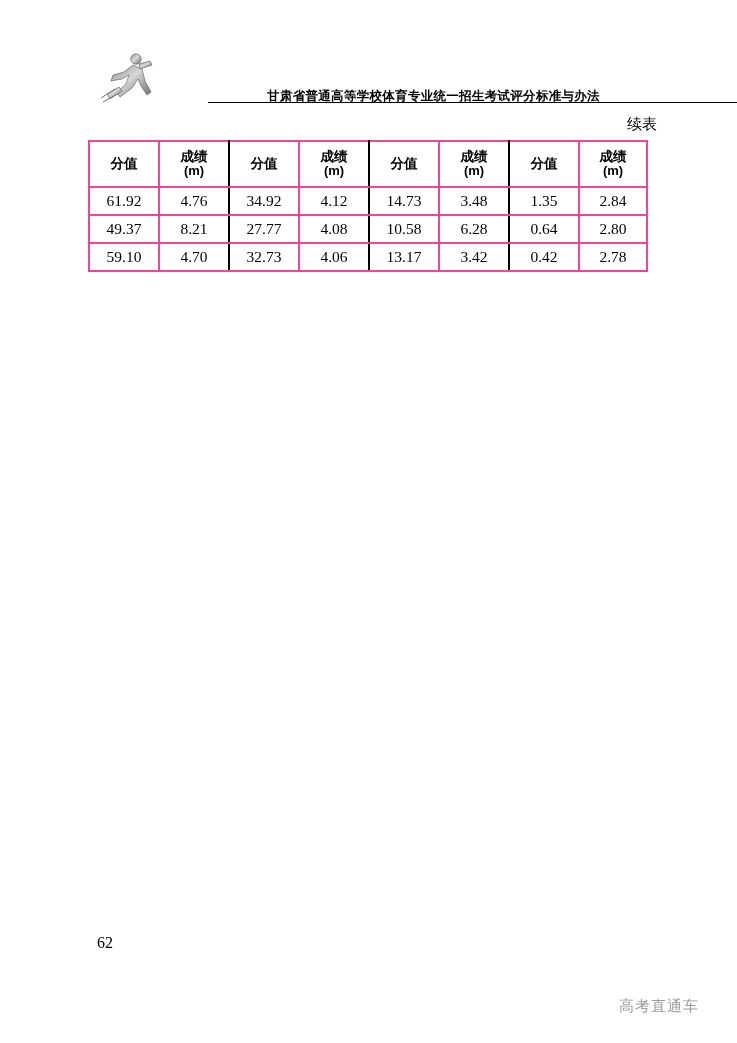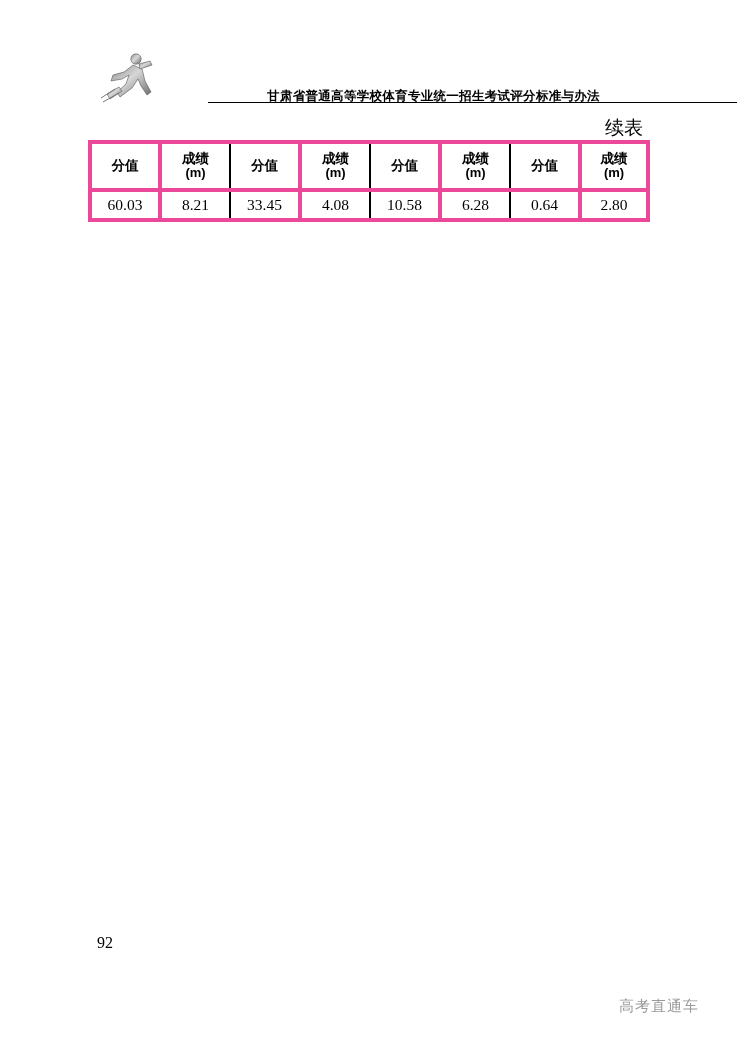--- a/index.html
+++ b/index.html
@@ -48,42 +48,42 @@
     position: absolute;
     left: 113px;
     top: 54px;
     width: 529px;
     border-top: 1px solid #000;
   }
 
   
   .continued-label {
     position: absolute;
-    right: 94px;
+    right: 80px;
     top: 115px;
     font-family: "DejaVu Sans", sans-serif;
-    font-size: 19px;
+    font-size: 15px;
     font-weight: 500;
   }
 
   
   .score-table-wrap {
     position: absolute;
     left: 88px;
     top: 140px;
     width: 558px;
   }
   table.score-table {
     border-collapse: collapse;
     width: 558px;
     table-layout: fixed;
   }
   table.score-table td,
   table.score-table th {
-    border: 4px solid #ec4899;
+    border: 2px solid #ec4899;
     text-align: center;
     vertical-align: middle;
     font-size: 15.5px;
     font-family: "Liberation Serif", serif;
     height: 26px;
     padding: 0;
   }
   table.score-table thead th {
     font-family: "DejaVu Sans", sans-serif;
     font-weight: bold;
@@ -194,28 +194,48 @@
         </th>
         <th class="grp-start">分值</th>
         <th>
           <span>成绩</span>
           <span class="unit">(m)</span>
         </th>
       </tr>
     </thead>
     <tbody>
       <tr>
-        <td>60.03</td>
+        <td>61.92</td>
+        <td class="grp-end">4.76</td>
+        <td class="grp-start">34.92</td>
+        <td class="grp-end">4.12</td>
+        <td class="grp-start">14.73</td>
+        <td class="grp-end">3.48</td>
+        <td class="grp-start">1.35</td>
+        <td>2.84</td>
+      </tr>
+      <tr>
+        <td>49.37</td>
         <td class="grp-end">8.21</td>
-        <td class="grp-start">33.45</td>
+        <td class="grp-start">27.77</td>
         <td class="grp-end">4.08</td>
         <td class="grp-start">10.58</td>
         <td class="grp-end">6.28</td>
         <td class="grp-start">0.64</td>
         <td>2.80</td>
       </tr>
+      <tr>
+        <td>59.10</td>
+        <td class="grp-end">4.70</td>
+        <td class="grp-start">32.73</td>
+        <td class="grp-end">4.06</td>
+        <td class="grp-start">13.17</td>
+        <td class="grp-end">3.42</td>
+        <td class="grp-start">0.42</td>
+        <td>2.78</td>
+      </tr>
     </tbody>
   </table>
 </div>
 
-<div class="page-number">92</div>
+<div class="page-number">62</div>
 
 <div class="watermark">高考直通车</div>
 
 </body></html>

